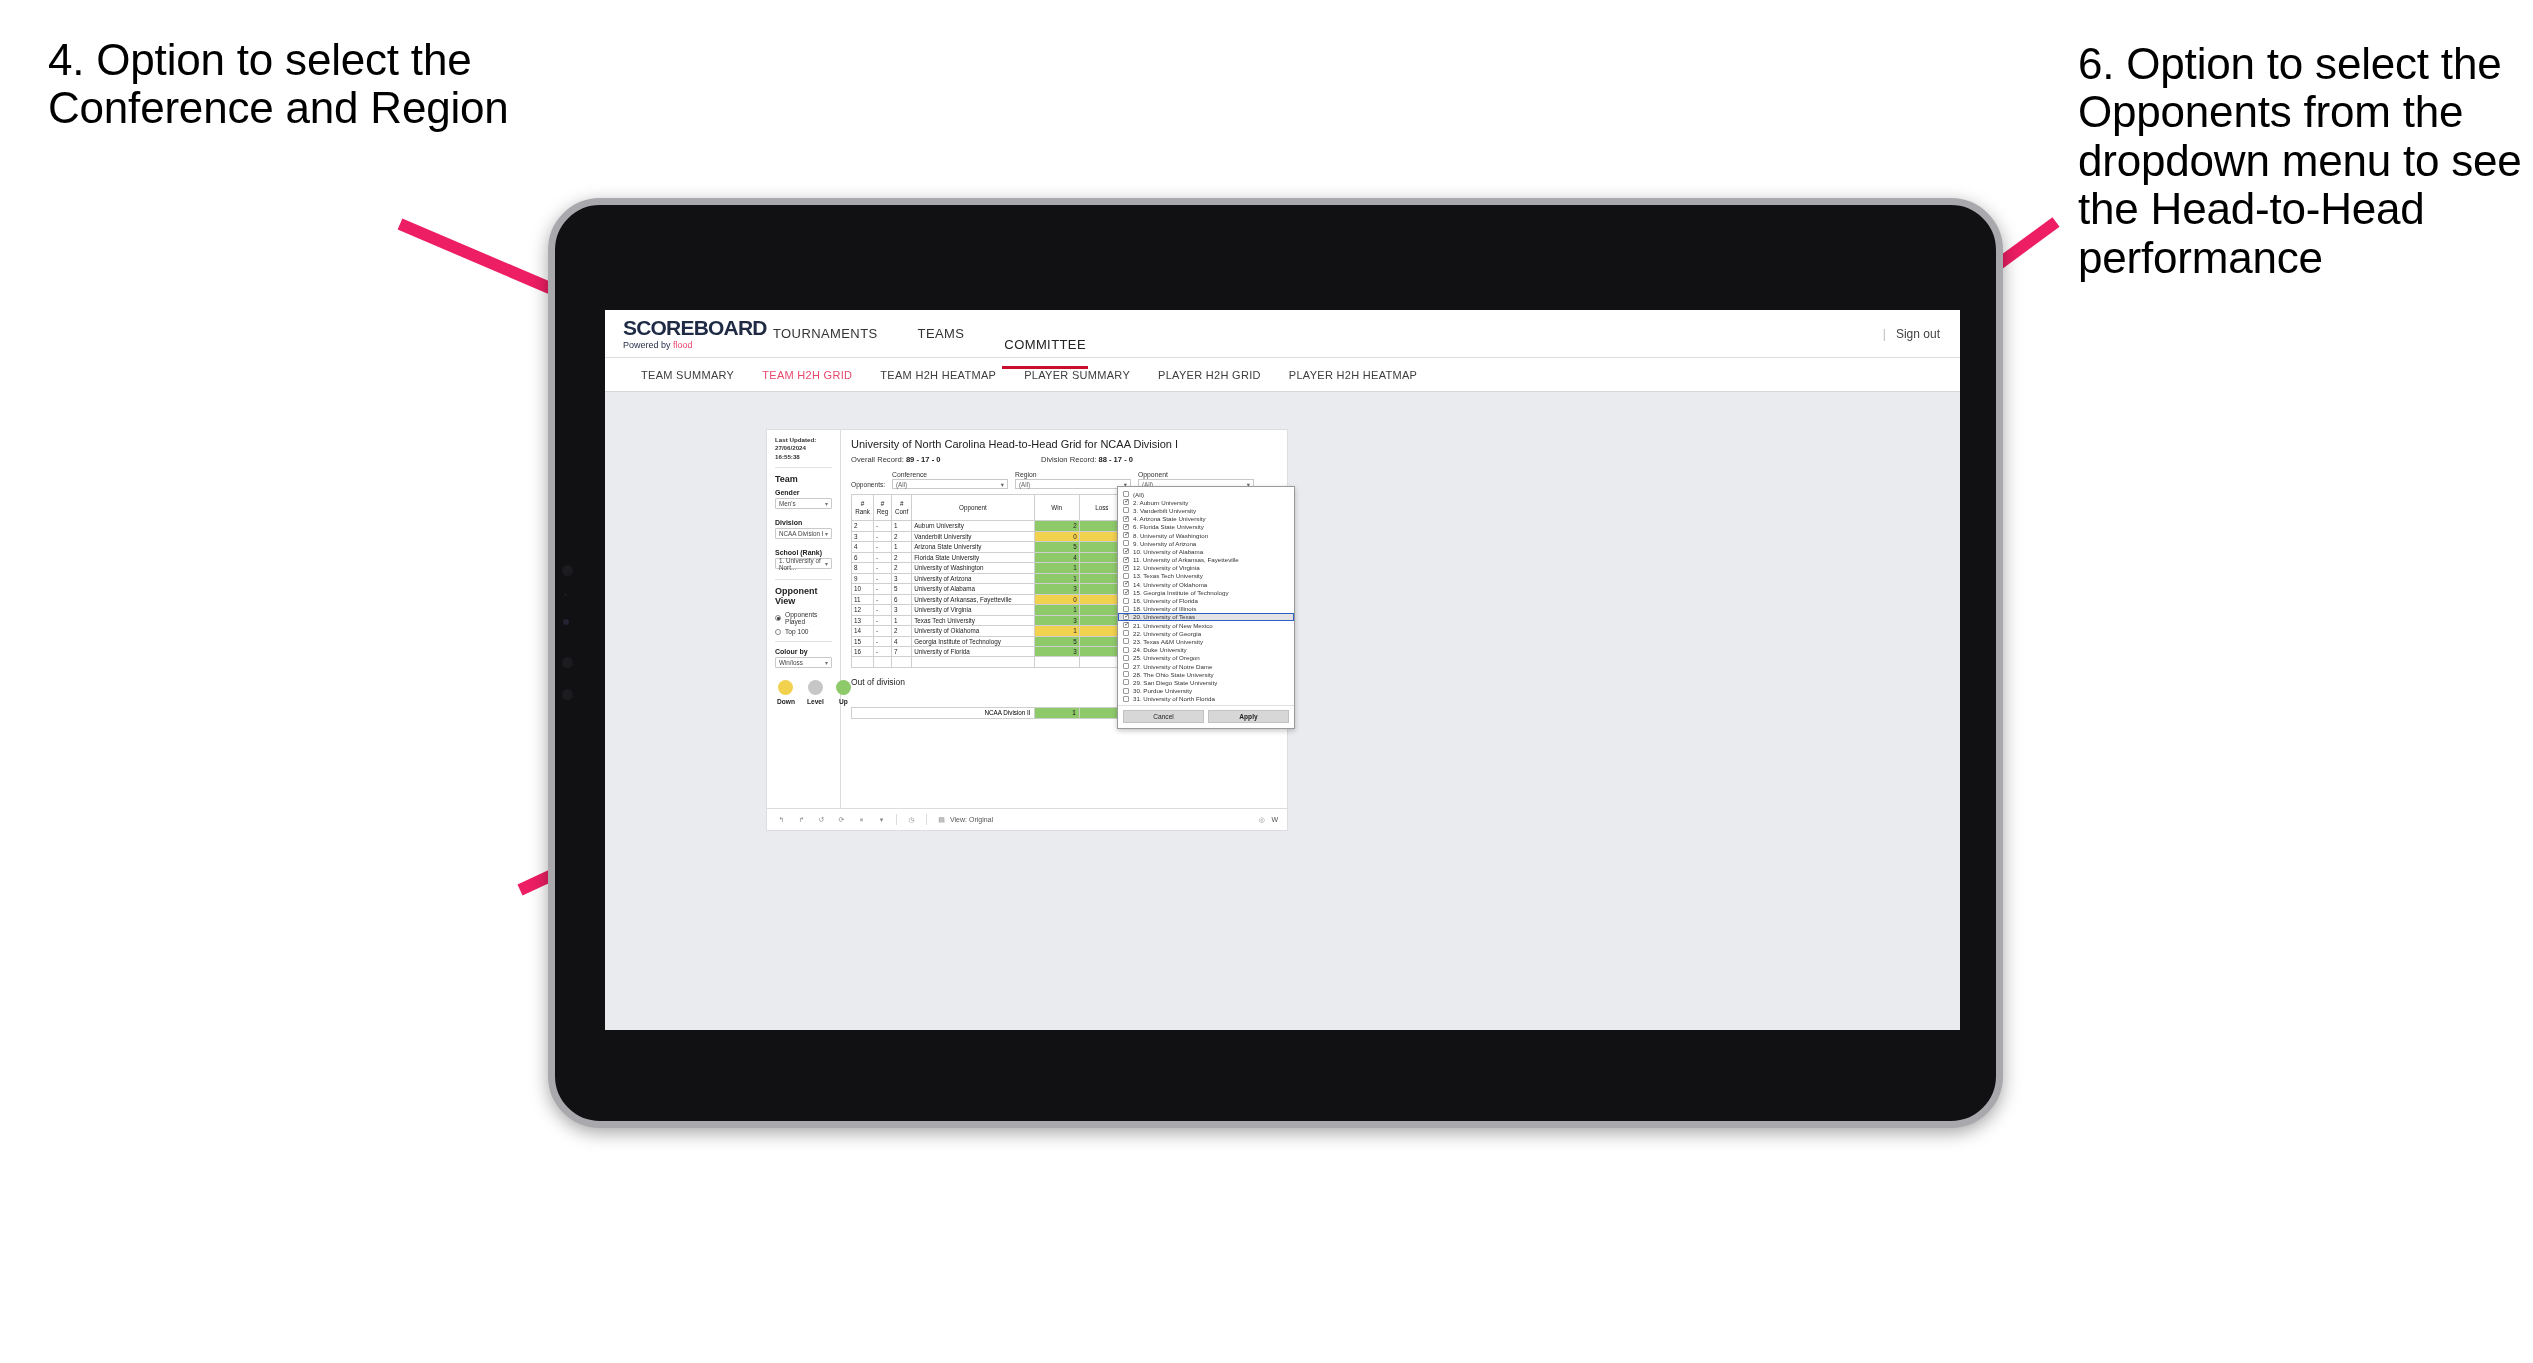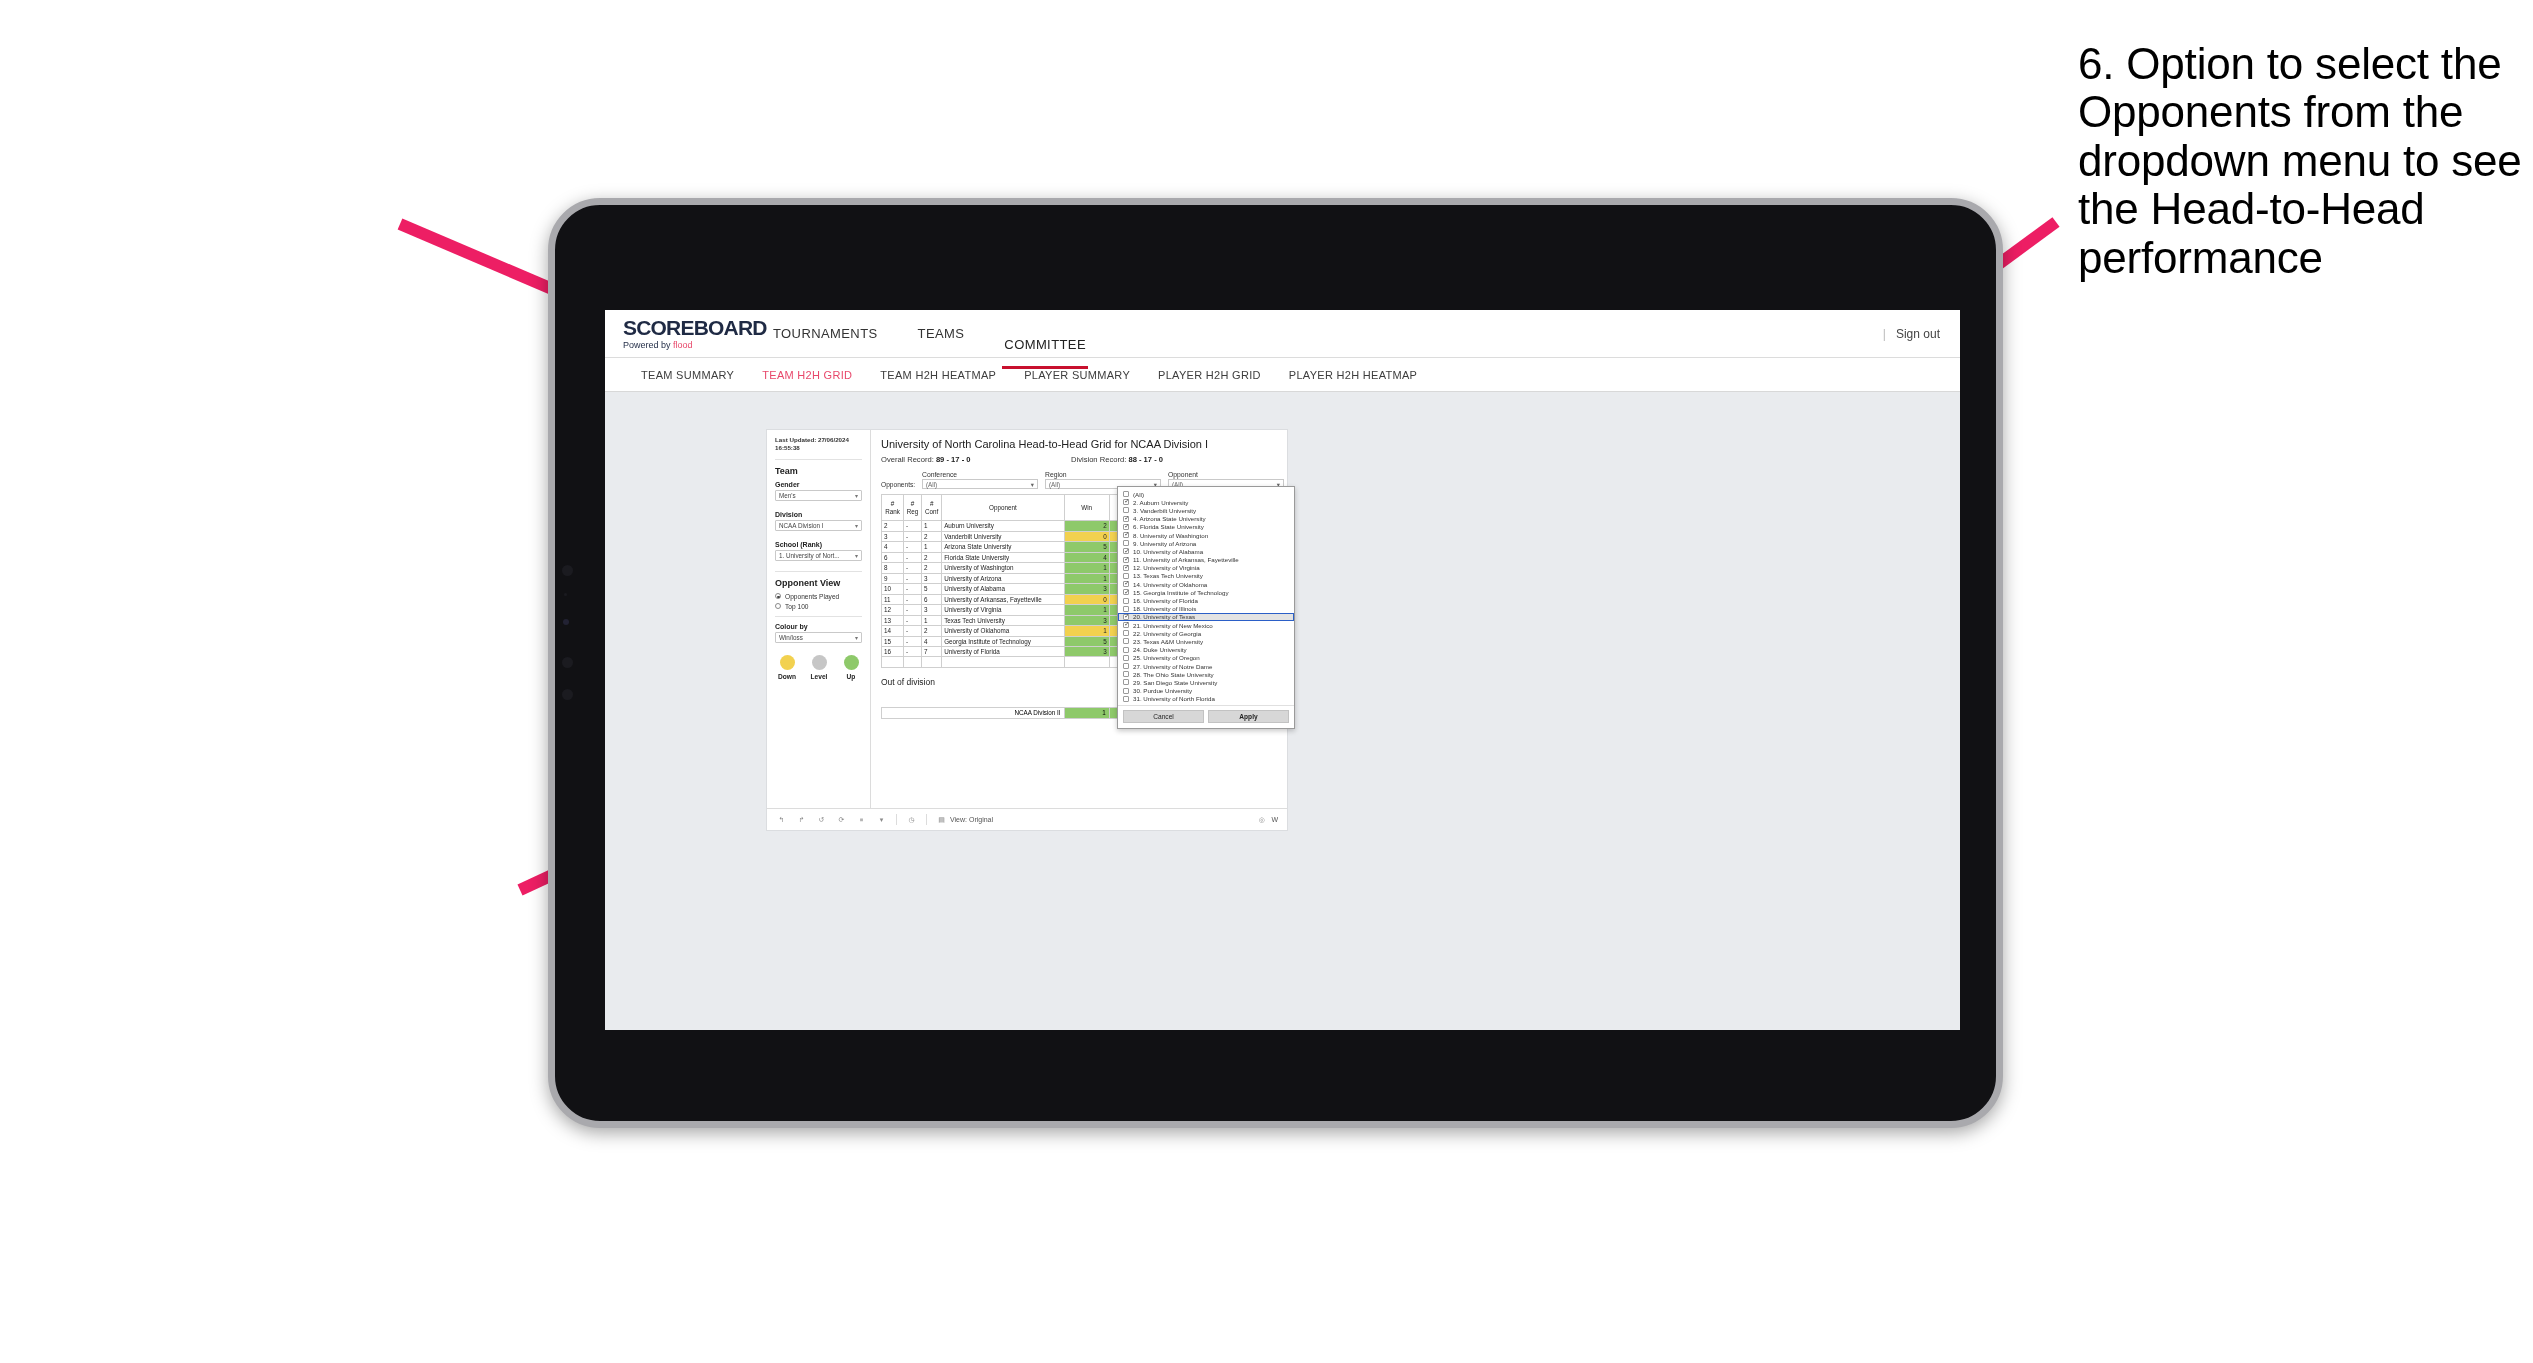--- a/index.html
+++ b/index.html
@@ -92,21 +92,21 @@
   #canvas { background:#e9ebee; height: 638px; position:relative; padding-top: 38px; }
   #viz {
     position:absolute; left:162px; top:38px; width:520px; height:400px;
     background:#ffffff; box-shadow: 0 0 0 1px rgba(0,0,0,.06);
     display:flex; flex-direction:column;
   }
   #viz-body { display:flex; flex:1; min-height:0; }
 
   
   #viz-sidebar {
-    width: 104px; border-right:1px solid #dcdcdc; padding: 6px 8px 0 8px;
+    width: 74px; border-right:1px solid #dcdcdc; padding: 6px 8px 0 8px;
     font-size: 6.5px; color:#333;
   }
   .updated { font-size:6.2px; color:#333; line-height:1.35; font-weight:bold; }
   .sb-rule { border-top:1px solid #e2e2e2; margin: 6px 0 6px 0; }
   .sb-h { font-size:9px; font-weight:bold; color:#222; margin-bottom:5px; }
   .sb-label { font-size:7px; font-weight:bold; color:#222; margin-bottom:2px; }
   .sb-select {
     height:11px; border:1px solid #c9c9c9; background:#fff; border-radius:1px;
     display:flex; align-items:center; padding: 0 3px; font-size:6.3px; color:#444;
     justify-content:space-between; margin-bottom:10px; cursor:pointer;
@@ -201,20 +201,21 @@
   .tb-ico { width:11px; height:11px; color:#8a8a8a; display:flex; align-items:center; justify-content:center; cursor:pointer;}
   .tb-sep { width:1px; height:11px; background:#dcdcdc; }
   .tb-view { display:flex; align-items:center; gap:3px; cursor:pointer; }
   .tb-right { margin-left:auto; display:flex; align-items:center; gap:4px; }
 </style>
 </head>
 <body>
 
 <div id="stage">
 
+  <div class="anno" id="anno-4">4. Option to select the Conference and Region</div>
   <div class="anno" id="anno-6">6. Option to select the Opponents from the dropdown menu to see the Head-to-Head performance</div>
 
   <svg class="arrow-svg" viewBox="0 0 2533 1363">
     <defs>
       <marker id="ah" markerWidth="6" markerHeight="6" refX="3" refY="3" orient="auto">
         <path d="M0,0 L6,3 L0,6 z" fill="#ED1E64"></path>
       </marker>
     </defs>
     <line x1="400" y1="224" x2="1058" y2="505" stroke="#ED1E64" stroke-width="12" marker-end="url(#ah)"></line>
     <line x1="520" y1="890" x2="817" y2="752" stroke="#ED1E64" stroke-width="12" marker-end="url(#ah)"></line>

